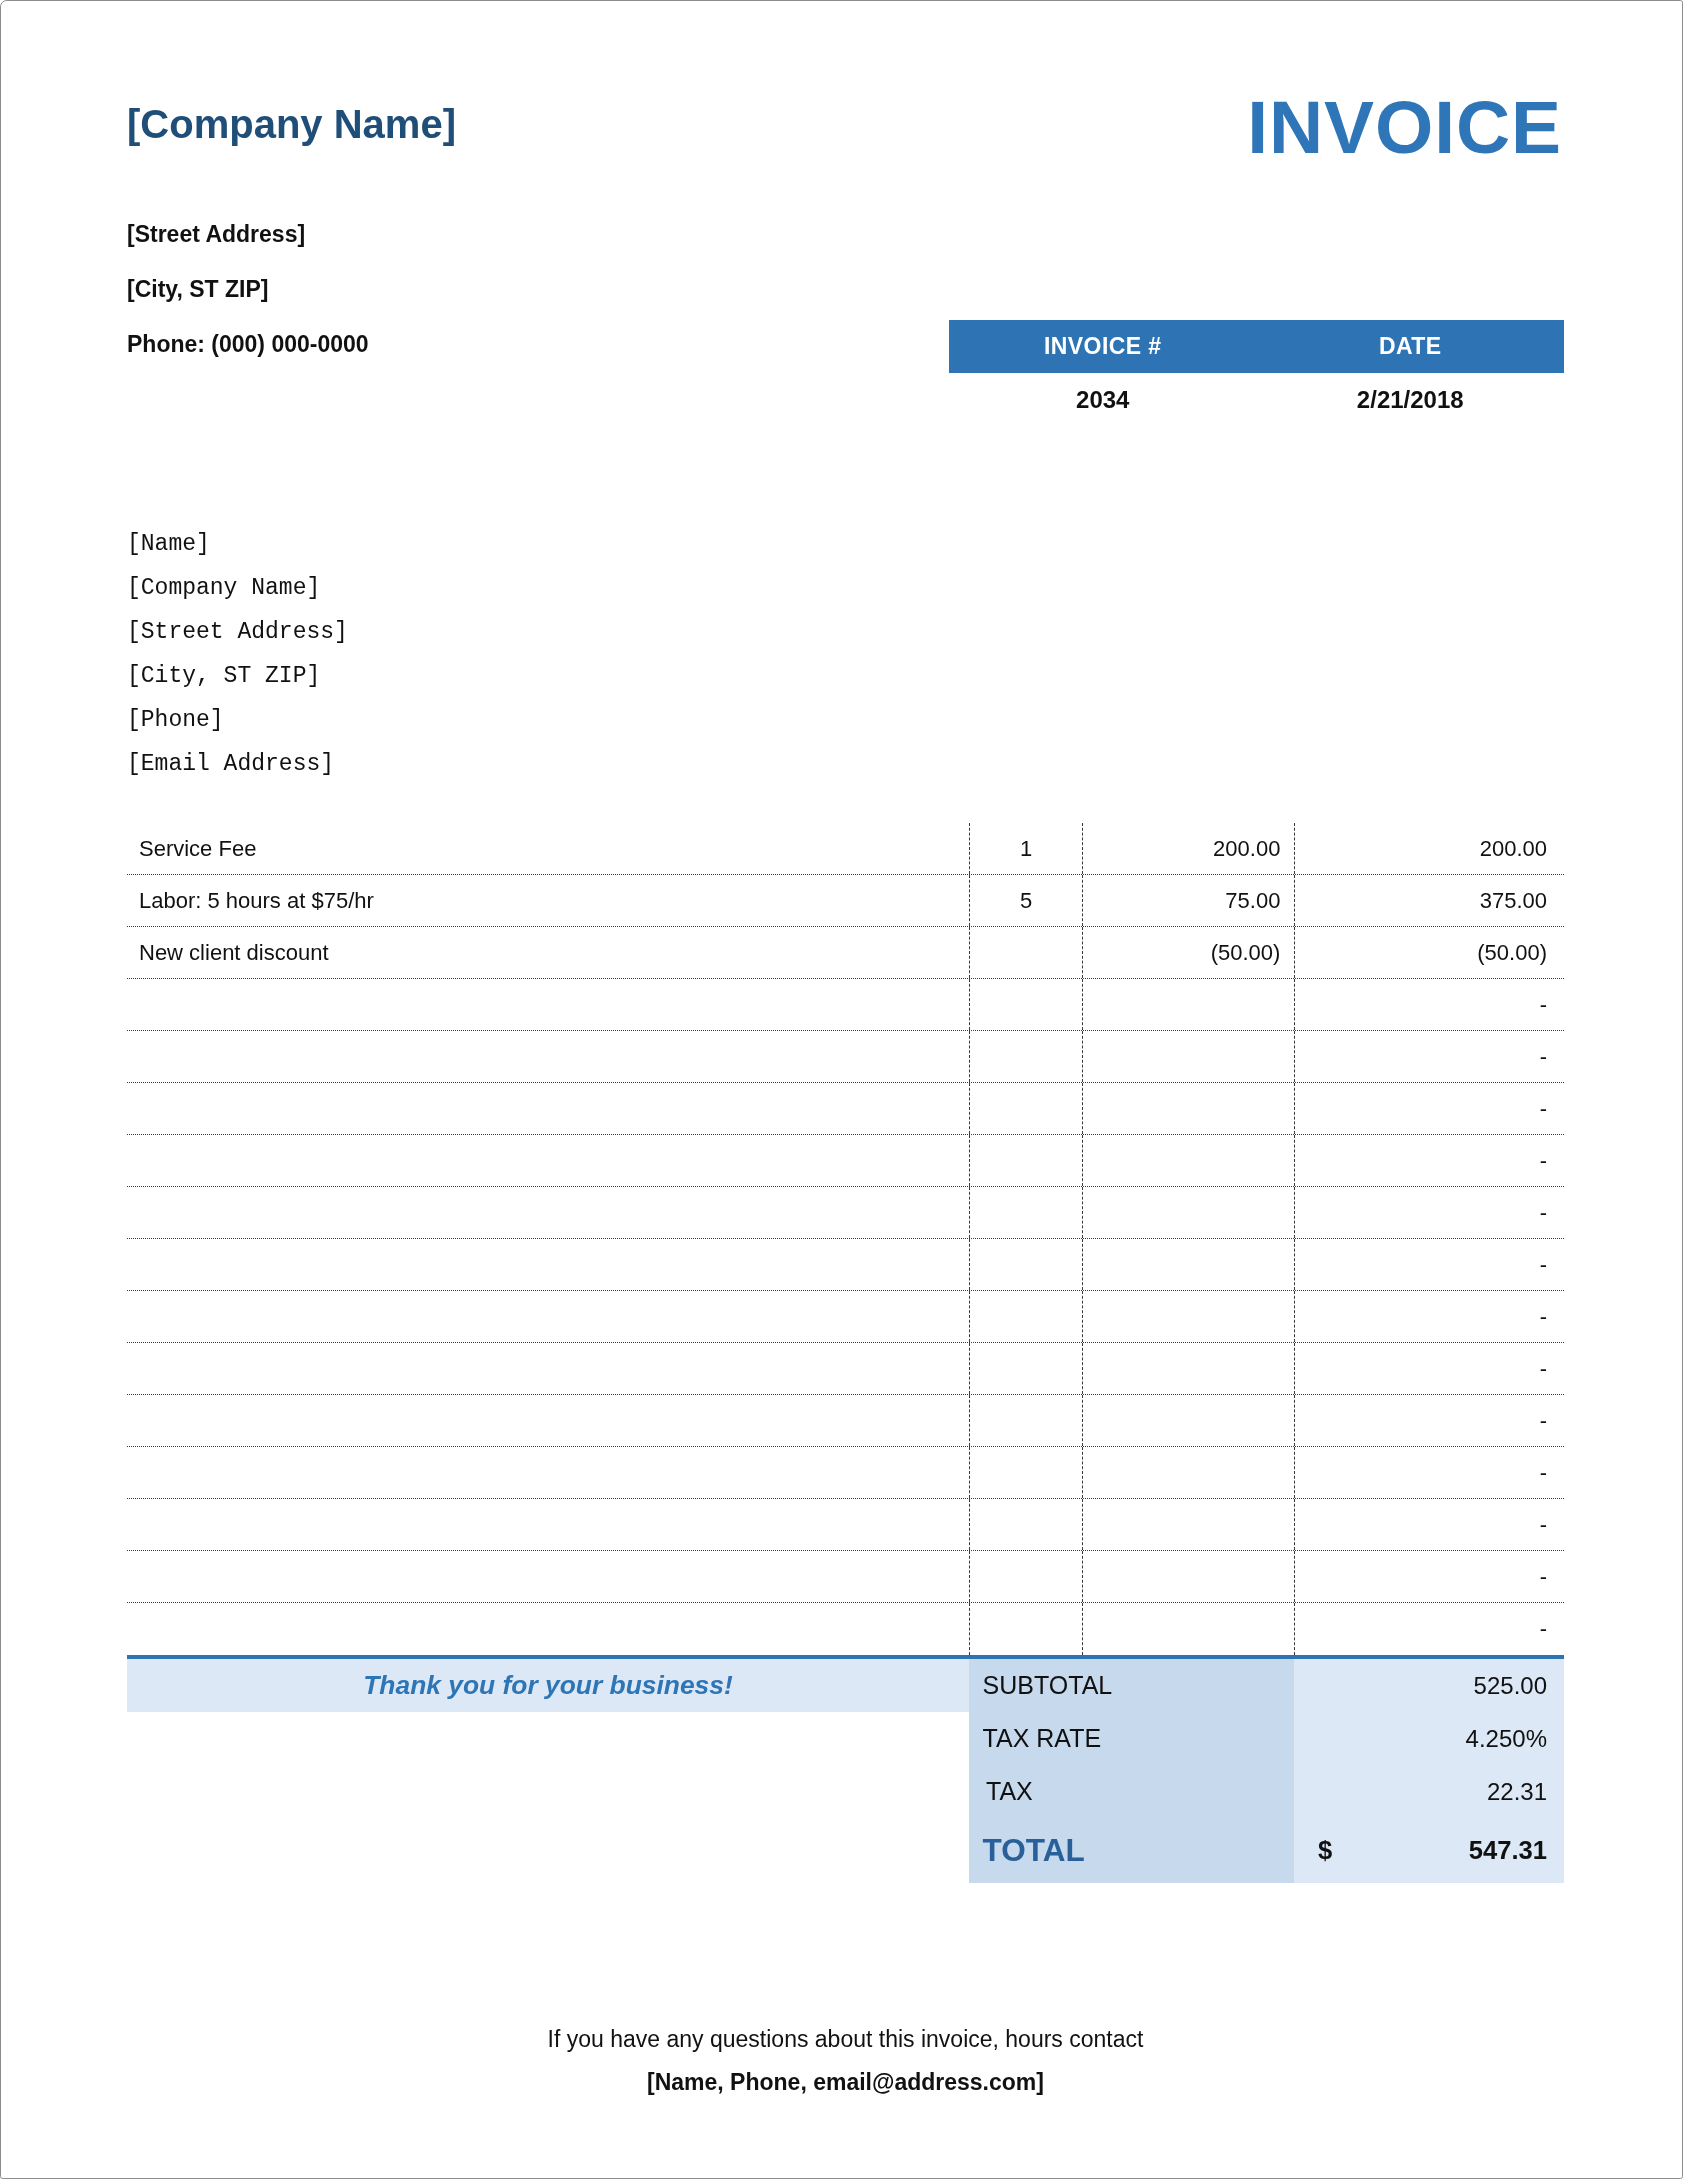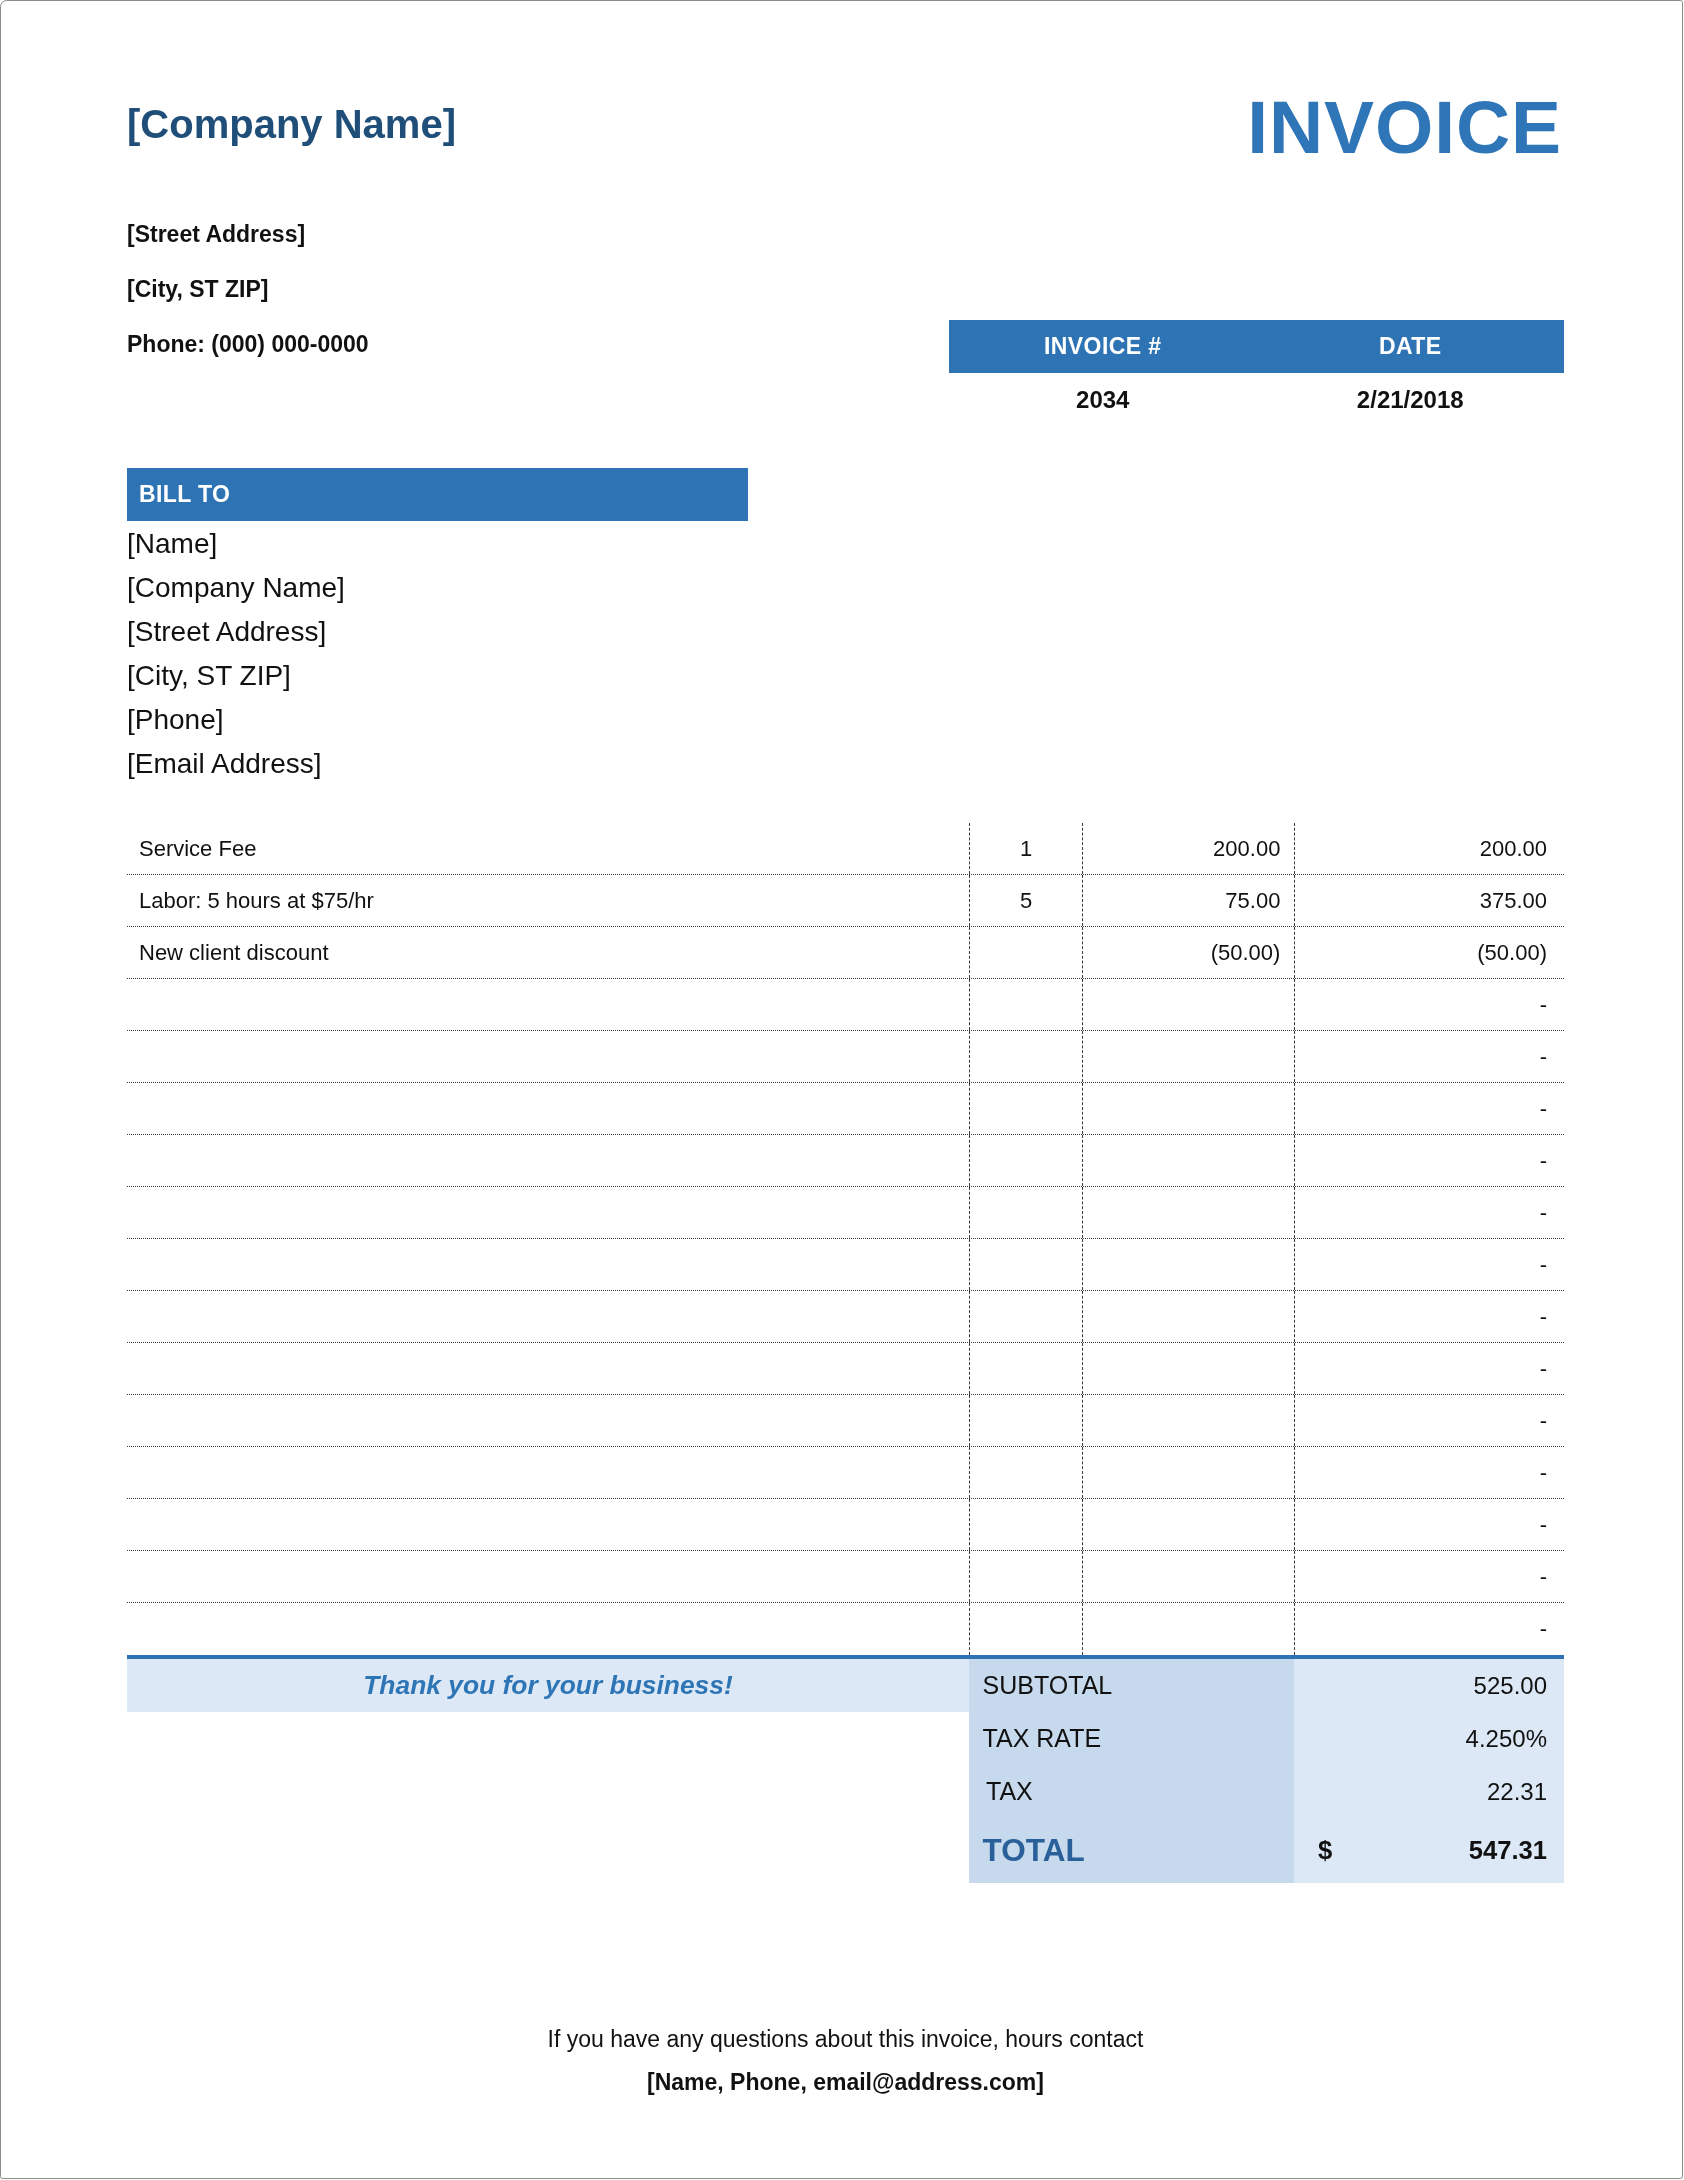--- a/index.html
+++ b/index.html
@@ -40,21 +40,21 @@
   }
   
   .billto-bar{
     position:absolute;left:126px;top:467px;width:621px;height:53px;
     background:#2E74B5;color:#ffffff;font-size:23px;font-weight:700;
     letter-spacing:0.4px;display:flex;align-items:center;padding-left:12px;
     box-sizing:border-box;
   }
   .billto-lines{
     position:absolute;left:126px;top:521px;
-    font-size:28px;color:#111111;line-height:44px;font-weight:400;
+    font-size:23px;color:#111111;line-height:44px;font-weight:400;font-family:Liberation Mono, monospace;
   }
   
   .items{position:absolute;left:126px;top:822px;width:1437px;}
   .items-head{
     display:grid;grid-template-columns:842px 113px 212px 270px;
     height:53px;background:#2E74B5;
   }
   .items-head .h{
     color:#ffffff;font-size:23px;font-weight:700;letter-spacing:0.4px;
     display:flex;align-items:center;justify-content:center;
@@ -121,21 +121,20 @@
     <div class="meta-head">
       <div>INVOICE #</div>
       <div>DATE</div>
     </div>
     <div class="meta-vals">
       <div>2034</div>
       <div>2/21/2018</div>
     </div>
   </div>
 
-  <div class="billto-bar">BILL TO</div>
   <div class="billto-lines">
     <div>[Name]</div>
     <div>[Company Name]</div>
     <div>[Street Address]</div>
     <div>[City, ST  ZIP]</div>
     <div>[Phone]</div>
     <div>[Email Address]</div>
   </div>
 
 

